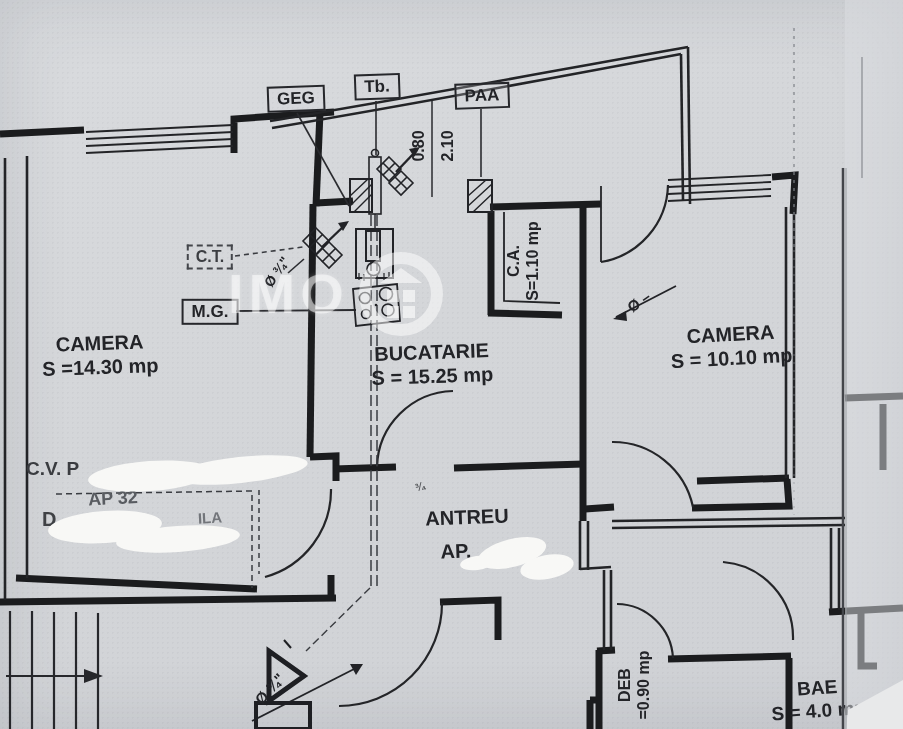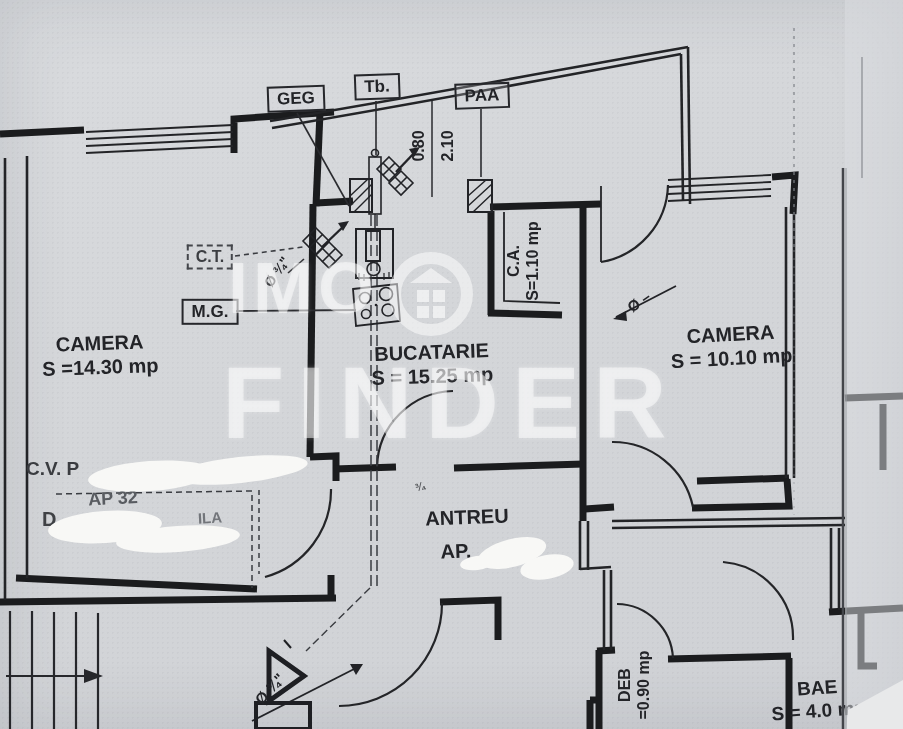--- a/index.html
+++ b/index.html
@@ -10,22 +10,22 @@
   svg.layer{position:absolute;left:0;top:0;}
   .labels{position:absolute;inset:0;z-index:3;}
   .lbl{position:absolute;transform:translate(-50%,-50%);white-space:nowrap;
        color:#232428;font-weight:bold;line-height:1.2;text-align:center;}
   .lbl-tl{position:absolute;white-space:nowrap;color:#2c2e32;font-weight:bold;}
   .box{border:2px solid #26272b;padding:1px 8px;background:rgba(215,217,220,.25);}
   .boxdash{border:2px dashed #44464b;padding:1px 7px;color:#3c3e42;}
   .rot90{transform:translate(-50%,-50%) rotate(-90deg);}
   .wm{position:absolute;inset:0;z-index:5;pointer-events:none;
       color:rgba(255,255,255,.5);font-weight:bold;}
-  .wm-line1{position:absolute;left:228px;top:252px;display:flex;align-items:flex-start;gap:10px;
-            font-size:72px;letter-spacing:5px;line-height:1;text-shadow:0 0 5px rgba(255,255,255,.25);}
+  .wm-line1{position:absolute;left:228px;top:252px;display:flex;align-items:center;gap:10px;
+            font-size:56px;letter-spacing:5px;line-height:1;text-shadow:0 0 5px rgba(255,255,255,.25);}
   .wm-logo{width:84px;height:84px;border:12px solid rgba(255,255,255,.5);border-radius:50%;
            position:relative;box-sizing:border-box;}
   .wm-roof{position:absolute;left:9px;top:4px;width:0;height:0;
            border-left:21px solid transparent;border-right:21px solid transparent;
            border-bottom:15px solid rgba(255,255,255,.55);}
   .wm-grid{position:absolute;left:16px;top:26px;display:grid;
            grid-template-columns:12px 12px;grid-template-rows:12px 12px;gap:4px;}
   .wm-grid div{background:rgba(255,255,255,.6);}
   .wm-line2{position:absolute;left:222px;top:352px;font-size:102px;letter-spacing:13px;
             line-height:1;text-shadow:0 0 5px rgba(255,255,255,.25);}
@@ -289,16 +289,15 @@
       <span class="wm-logo">
         <span class="wm-roof"></span>
         <span class="wm-grid">
           <div></div>
             <div></div>
             <div></div>
             <div></div>
         </span>
       </span>
     </div>
-    <div class="wm-line2">FINDER</div>
   </div>
 
 </div>
 
 </body></html>

